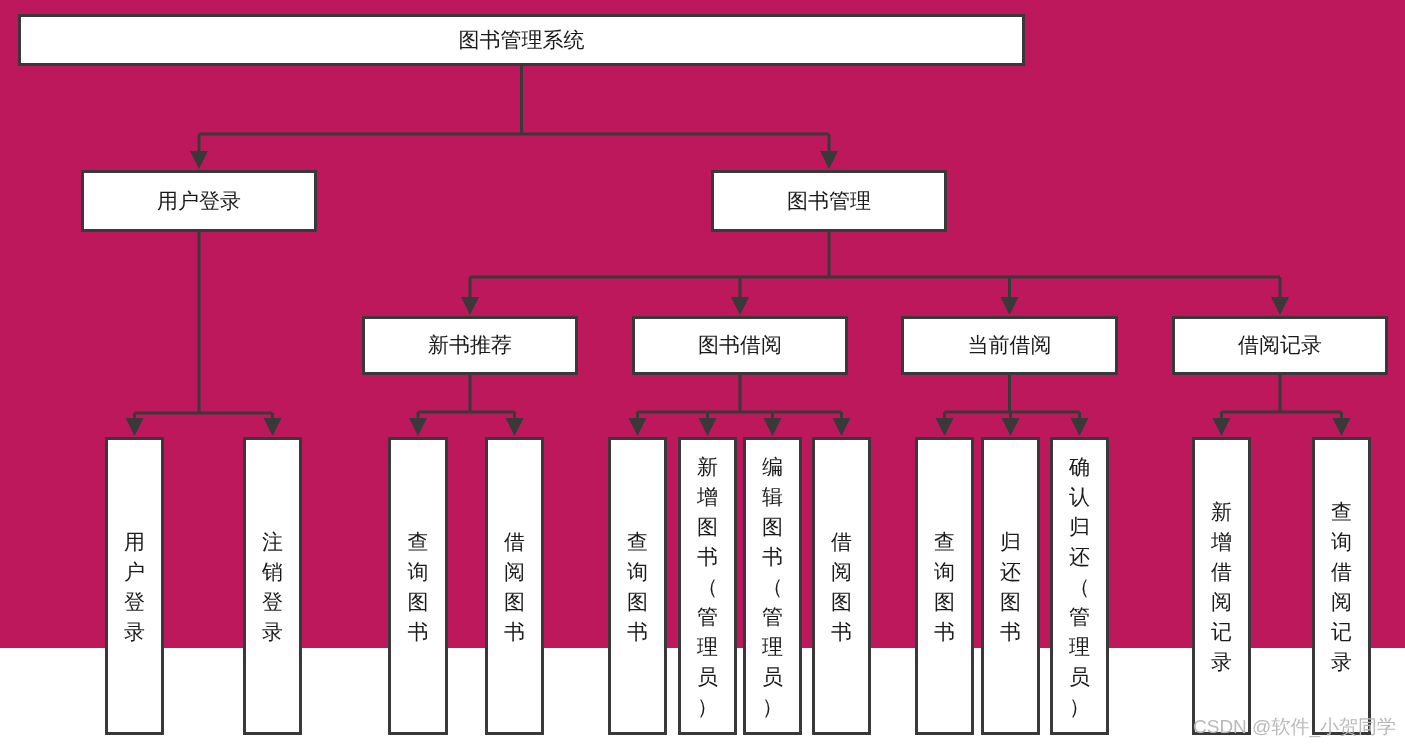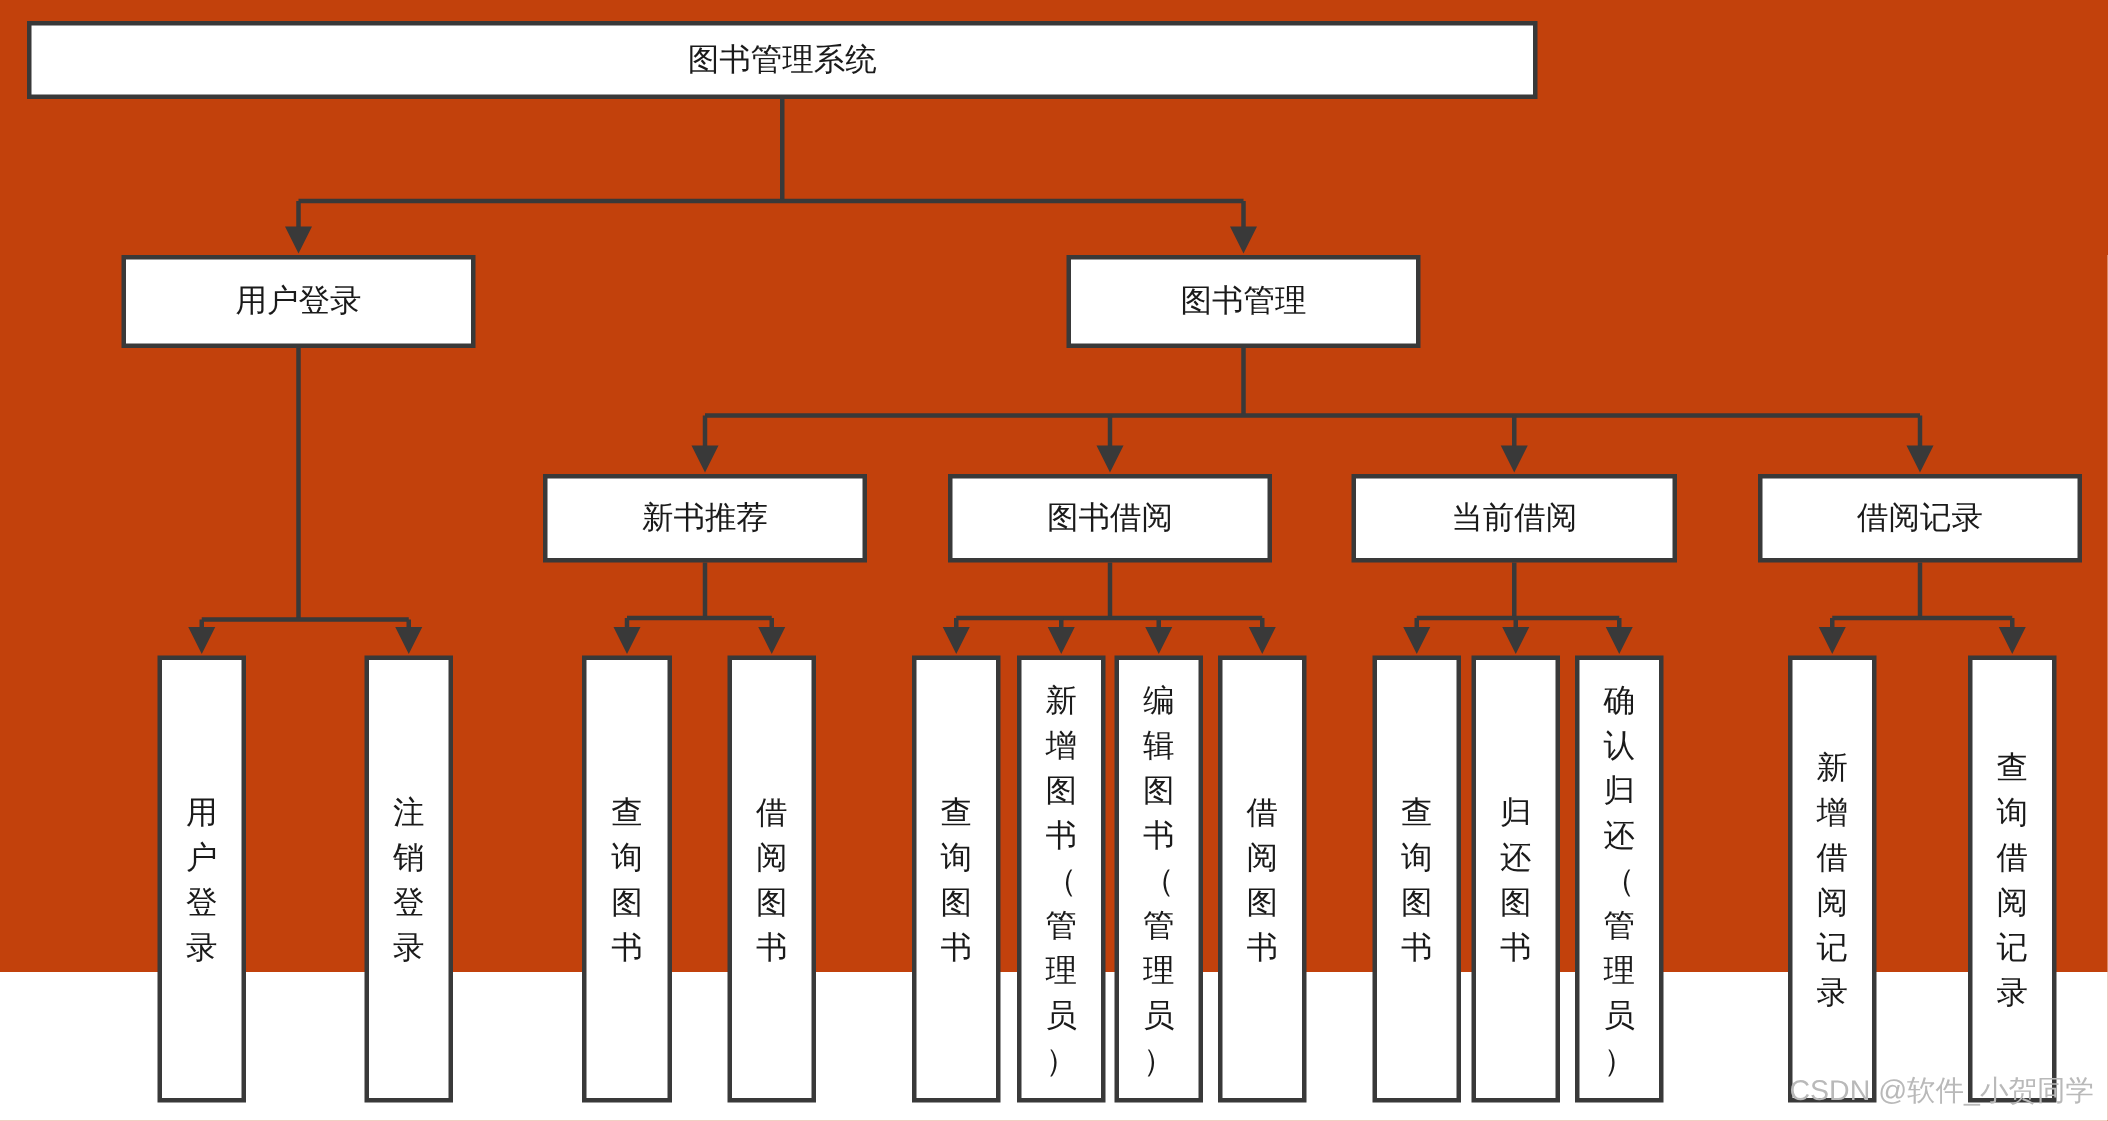--- a/index.html
+++ b/index.html
@@ -11,21 +11,21 @@
     width: 1405px;
     height: 747px;
     font-family: "Liberation Sans", "DejaVu Sans", sans-serif;
     overflow: hidden;
     position: relative;
   }
   #diagram-root {
     position: relative;
     width: 1405px;
     height: 648px;
-    background: #c2410c;
+    background: #be185d;
   }
   svg.diagram-canvas {
     position: absolute;
     left: 0;
     top: 0;
     width: 1405px;
     height: 747px;
     display: block;
   }
   .node-box {

